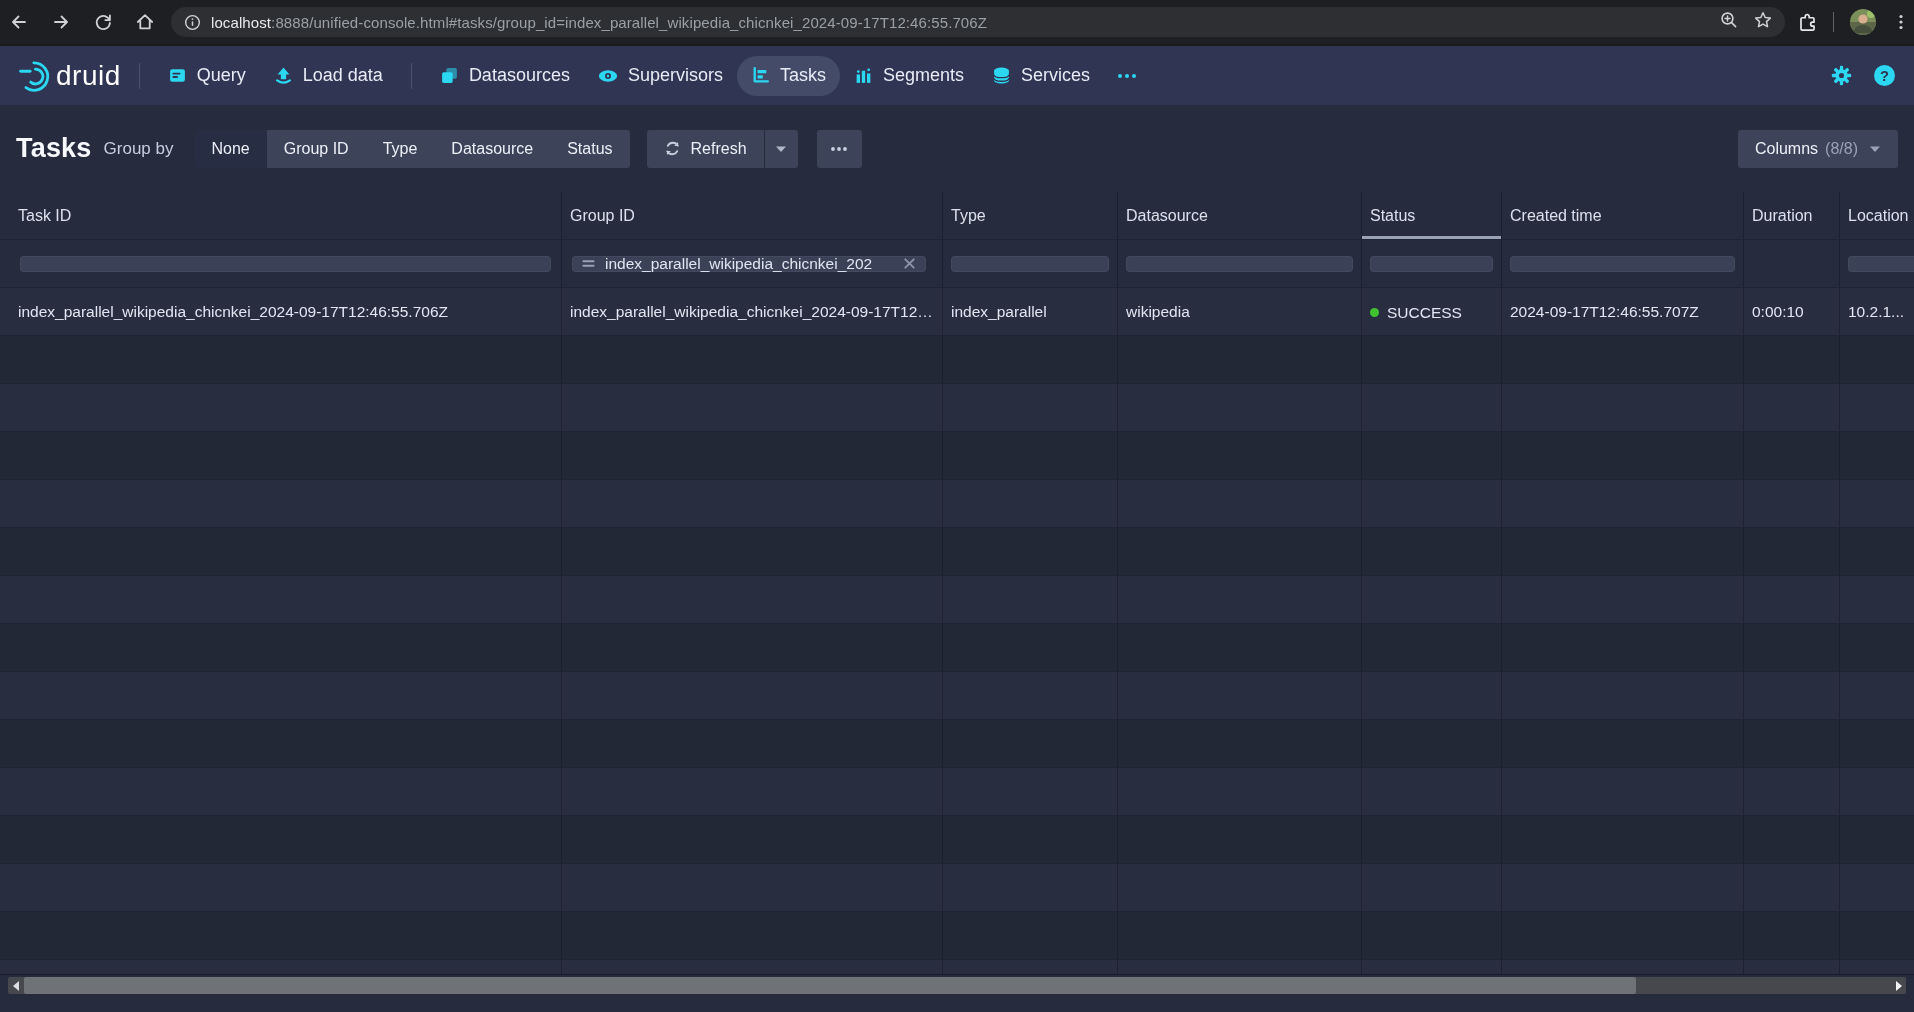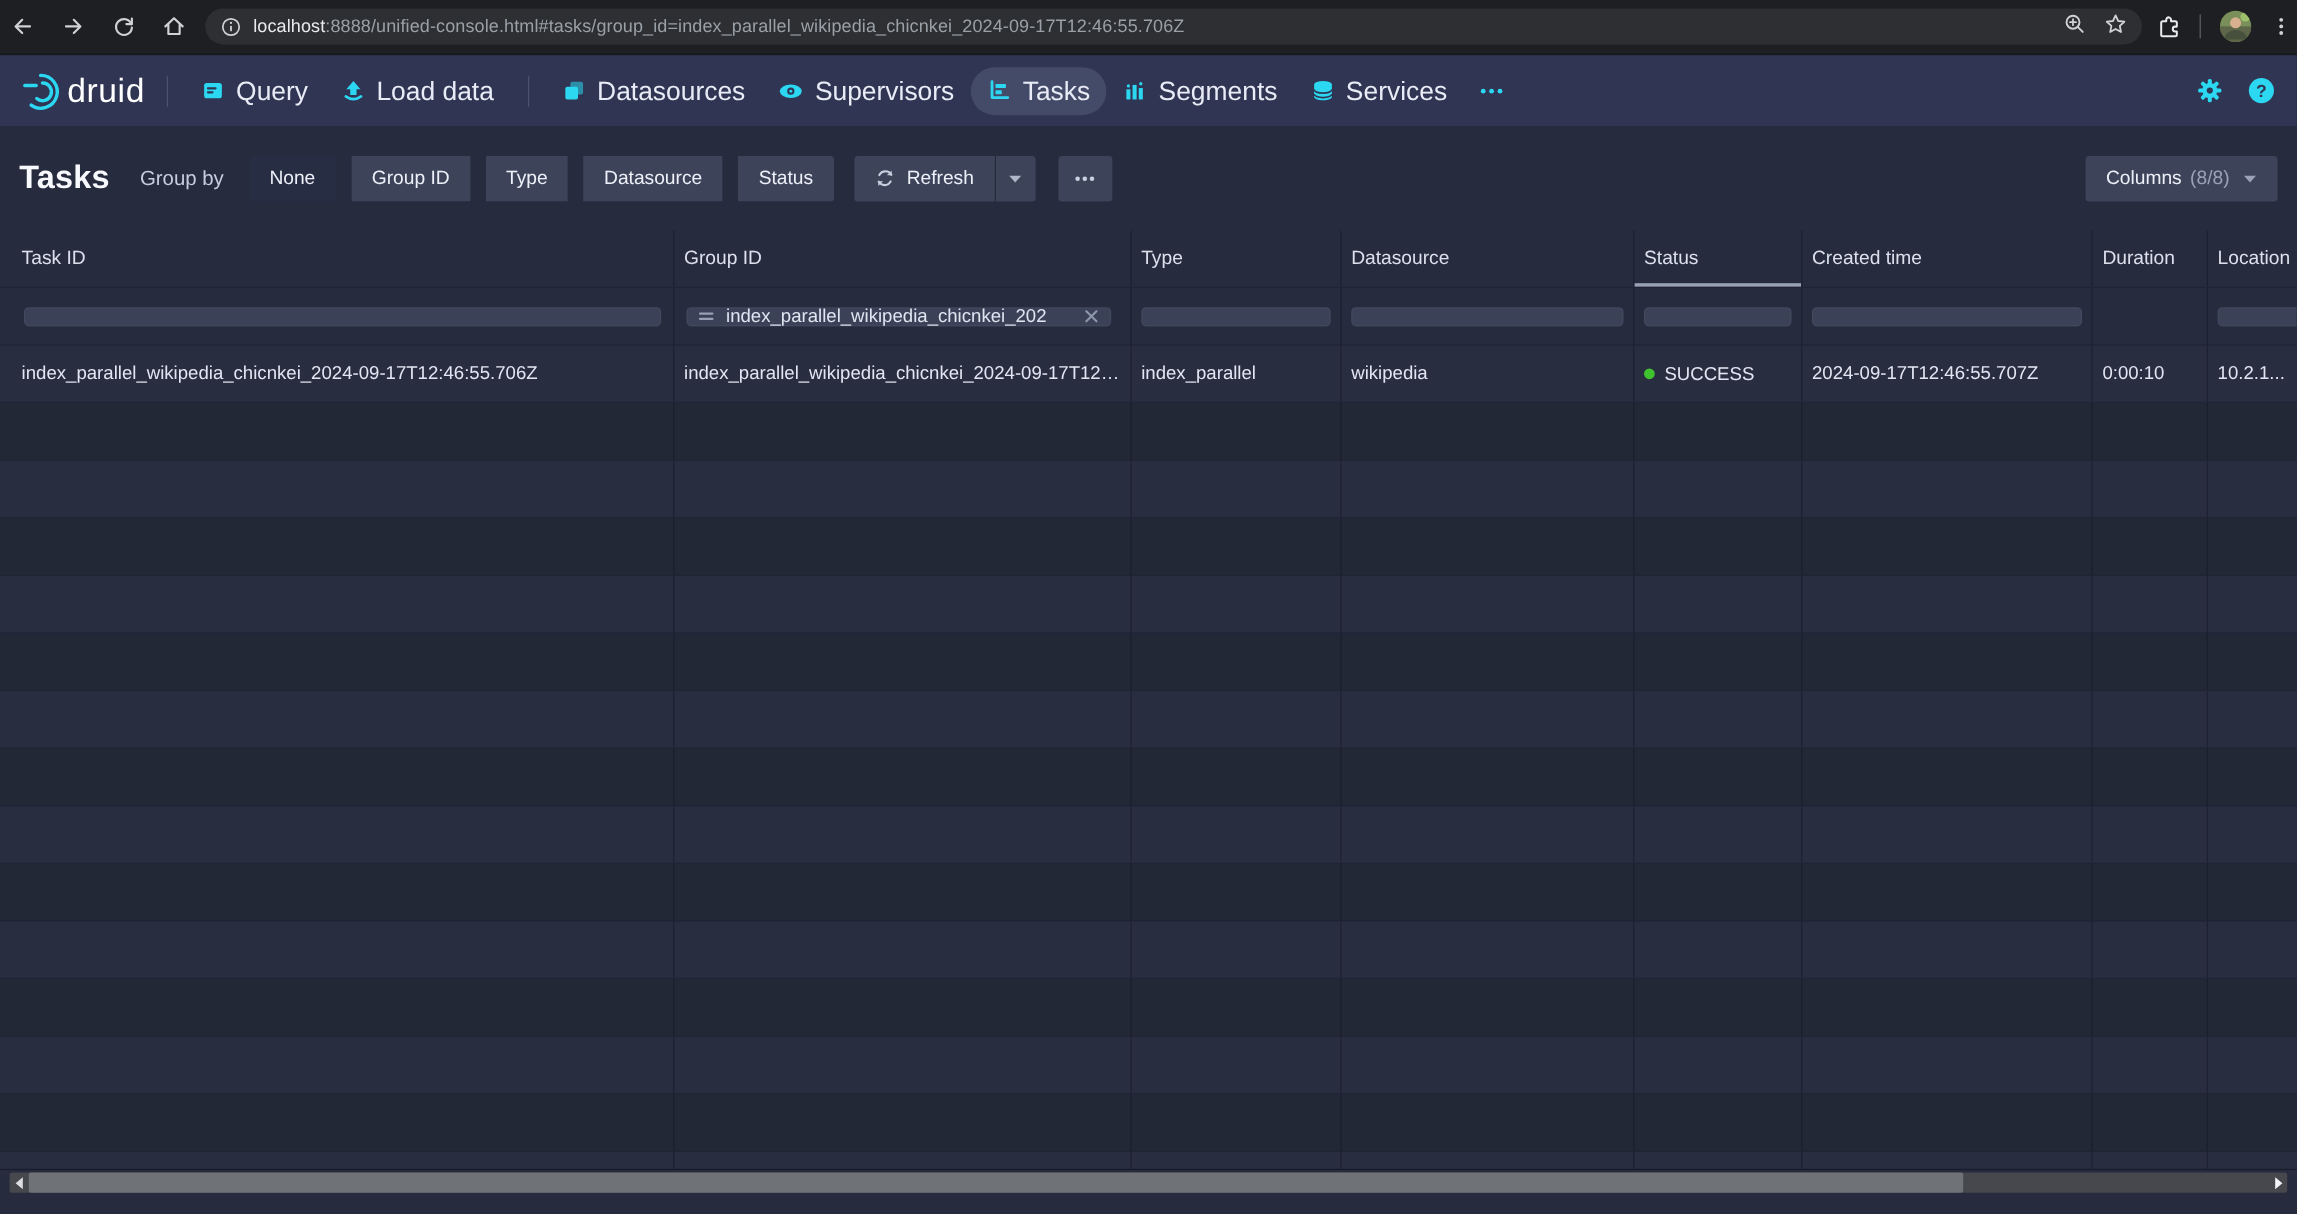--- a/index.html
+++ b/index.html
@@ -18,31 +18,31 @@
   .chrome-right{display:flex;align-items:center;margin-left:12px;gap:15px}
   .chrome-sep{width:1px;height:20px;background:#5f6368}
 
   
   .navbar{position:absolute;top:44px;left:0;width:100%;height:61px;background:#2f3552;
     border-top:2px solid #191a1e;display:flex;align-items:center;padding:0 18px;z-index:20}
   .brand{display:flex;align-items:center;gap:0;margin-right:4px}
   .brand-text{font-size:28px;font-weight:400;color:#fff;letter-spacing:.5px;line-height:1}
   .nav-divider{width:1px;height:26px;background:#4b5270;margin:0 14px;flex:none}
   .nav-item{display:flex;align-items:center;gap:10px;height:40px;padding:0 14px;border-radius:20px;
-    color:#e9ecf6;font-size:22px;cursor:pointer;flex:none;white-space:nowrap}
+    color:#e9ecf6;font-size:18px;cursor:pointer;flex:none;white-space:nowrap}
   .nav-item.active{background:#434b68}
   .nav-more{padding:0 12px}
   .nav-right{margin-left:auto;display:flex;align-items:center;gap:20px}
   .nav-right .nav-icon-btn{cursor:pointer;display:flex}
 
   
   .view-header{position:absolute;top:105px;left:0;width:100%;height:87px;display:flex;align-items:center;padding:0 16px}
   .page-title{font-size:27px;font-weight:700;color:#f7f9fd;letter-spacing:.2px}
-  .groupby-label{margin-left:25px;font-size:17px;color:#c6cdde}
-  .seg{display:flex;margin-left:21px;gap:13px;border-radius:3px;overflow:hidden;flex:none}
+  .groupby-label{margin-left:12px;font-size:17px;color:#c6cdde}
+  .seg{display:flex;margin-left:21px;gap:0;border-radius:3px;overflow:hidden;flex:none}
   .btn{height:38px;display:flex;align-items:center;padding:0 17px;background:#3d4459;color:#edf0f8;
     font-size:16px;cursor:pointer;white-space:nowrap;flex:none}
   .seg .btn{border-radius:0}
   .btn.active{background:#272d43}
   .refresh-group{display:flex;gap:1px;margin-left:17px;flex:none}
   .refresh-main{border-radius:3px 0 0 3px;gap:10px}
   .refresh-caret{border-radius:0 3px 3px 0;width:33px;justify-content:center;padding:0}
   .more-btn{margin-left:19px;width:45px;justify-content:center;padding:0;border-radius:3px}
   .columns-btn{margin-left:auto;margin-right:0;border-radius:3px;gap:7px}
   .dim{color:#99a2b9}

